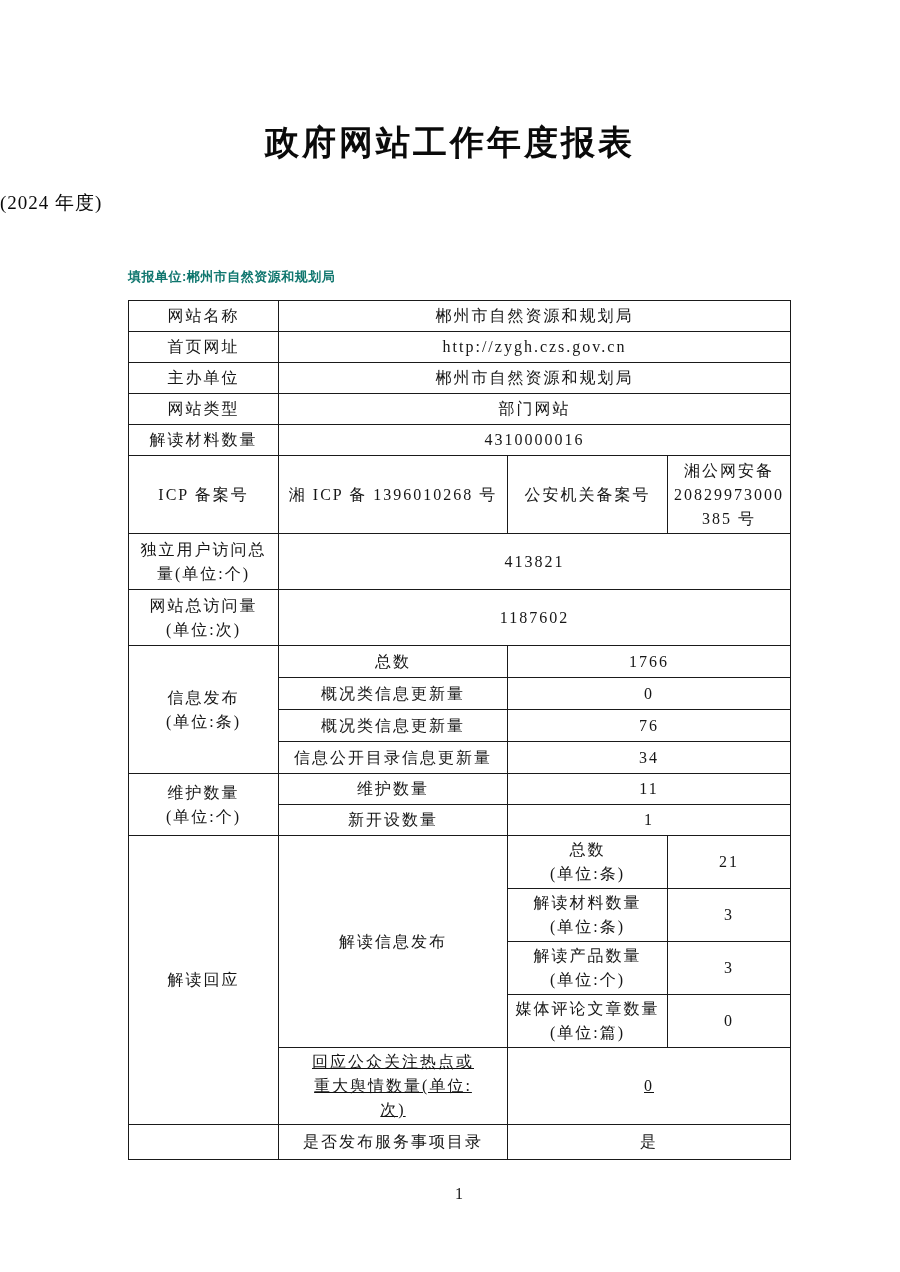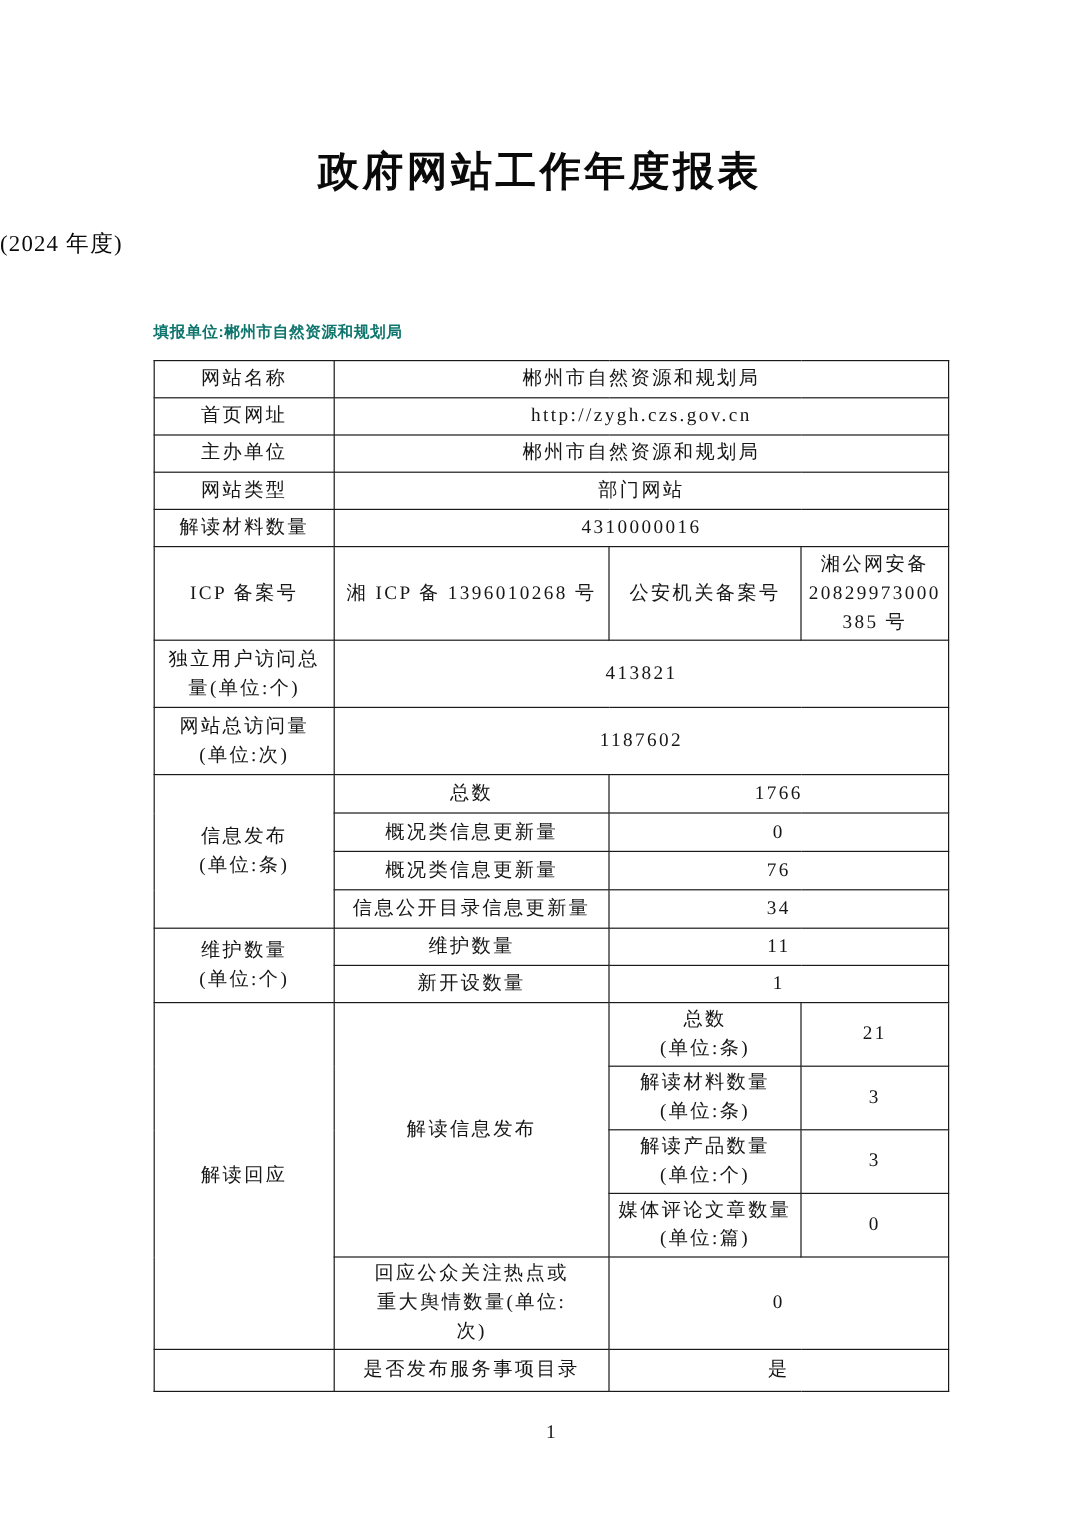--- a/index.html
+++ b/index.html
@@ -62,21 +62,21 @@
     padding: 2px 4px;
     white-space: pre-line;
     color: #161616;
     overflow: hidden;
   }
   tr.r31 { height: 31px; margin-top: 36px; }
   tr.r32 { height: 32px; }
   tr.r35 { height: 35px; margin-left: 44px; }
   tr.r51 { height: 51px; }
   tr.r56 { height: 56px; }
-  tr.r77 { height: 77px; }
+  tr.r77 { height: 77px; text-decoration: underline; }
   tr.r78 { height: 78px; }
   .page-number {
     position: absolute;
     top: 1185px;
     left: 128px;
     width: 662px;
     text-align: center;
     font-size: 16px;
     color: #161616;
   }

